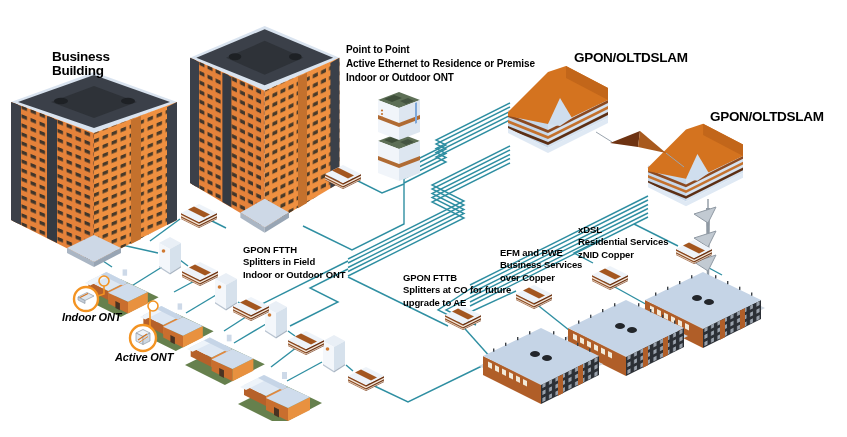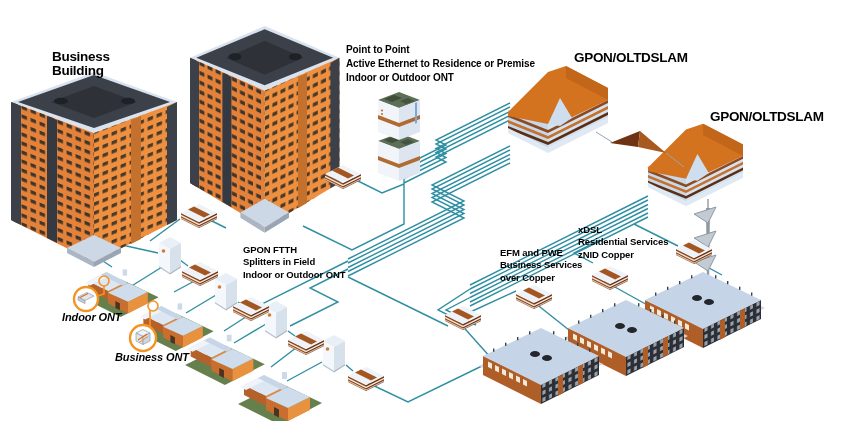--- a/index.html
+++ b/index.html
@@ -281,16 +281,19 @@
 <div class="label label-lg" style="left:710px;top:110px">GPON/OLTDSLAM</div>
 <div class="label" style="left:578px;top:224px">xDSL
 Residential Services
 zNID Copper</div>
 <div class="label" style="left:500px;top:247px">EFM and PWE
 Business Services
 over Copper</div>
 <div class="label" style="left:243px;top:244px">GPON FTTH
 Splitters in Field
 Indoor or Outdoor ONT</div>
+<div class="label" style="left:403px;top:272px">GPON FTTB
+Splitters at CO for future
+upgrade to AE</div>
 <div class="label label-ont" style="left:62px;top:310px">Indoor ONT</div>
-<div class="label label-ont" style="left:115px;top:350px">Business ONT</div>
+<div class="label label-ont" style="left:115px;top:350px">Active ONT</div>
 
 </div>
 
 </body></html>

